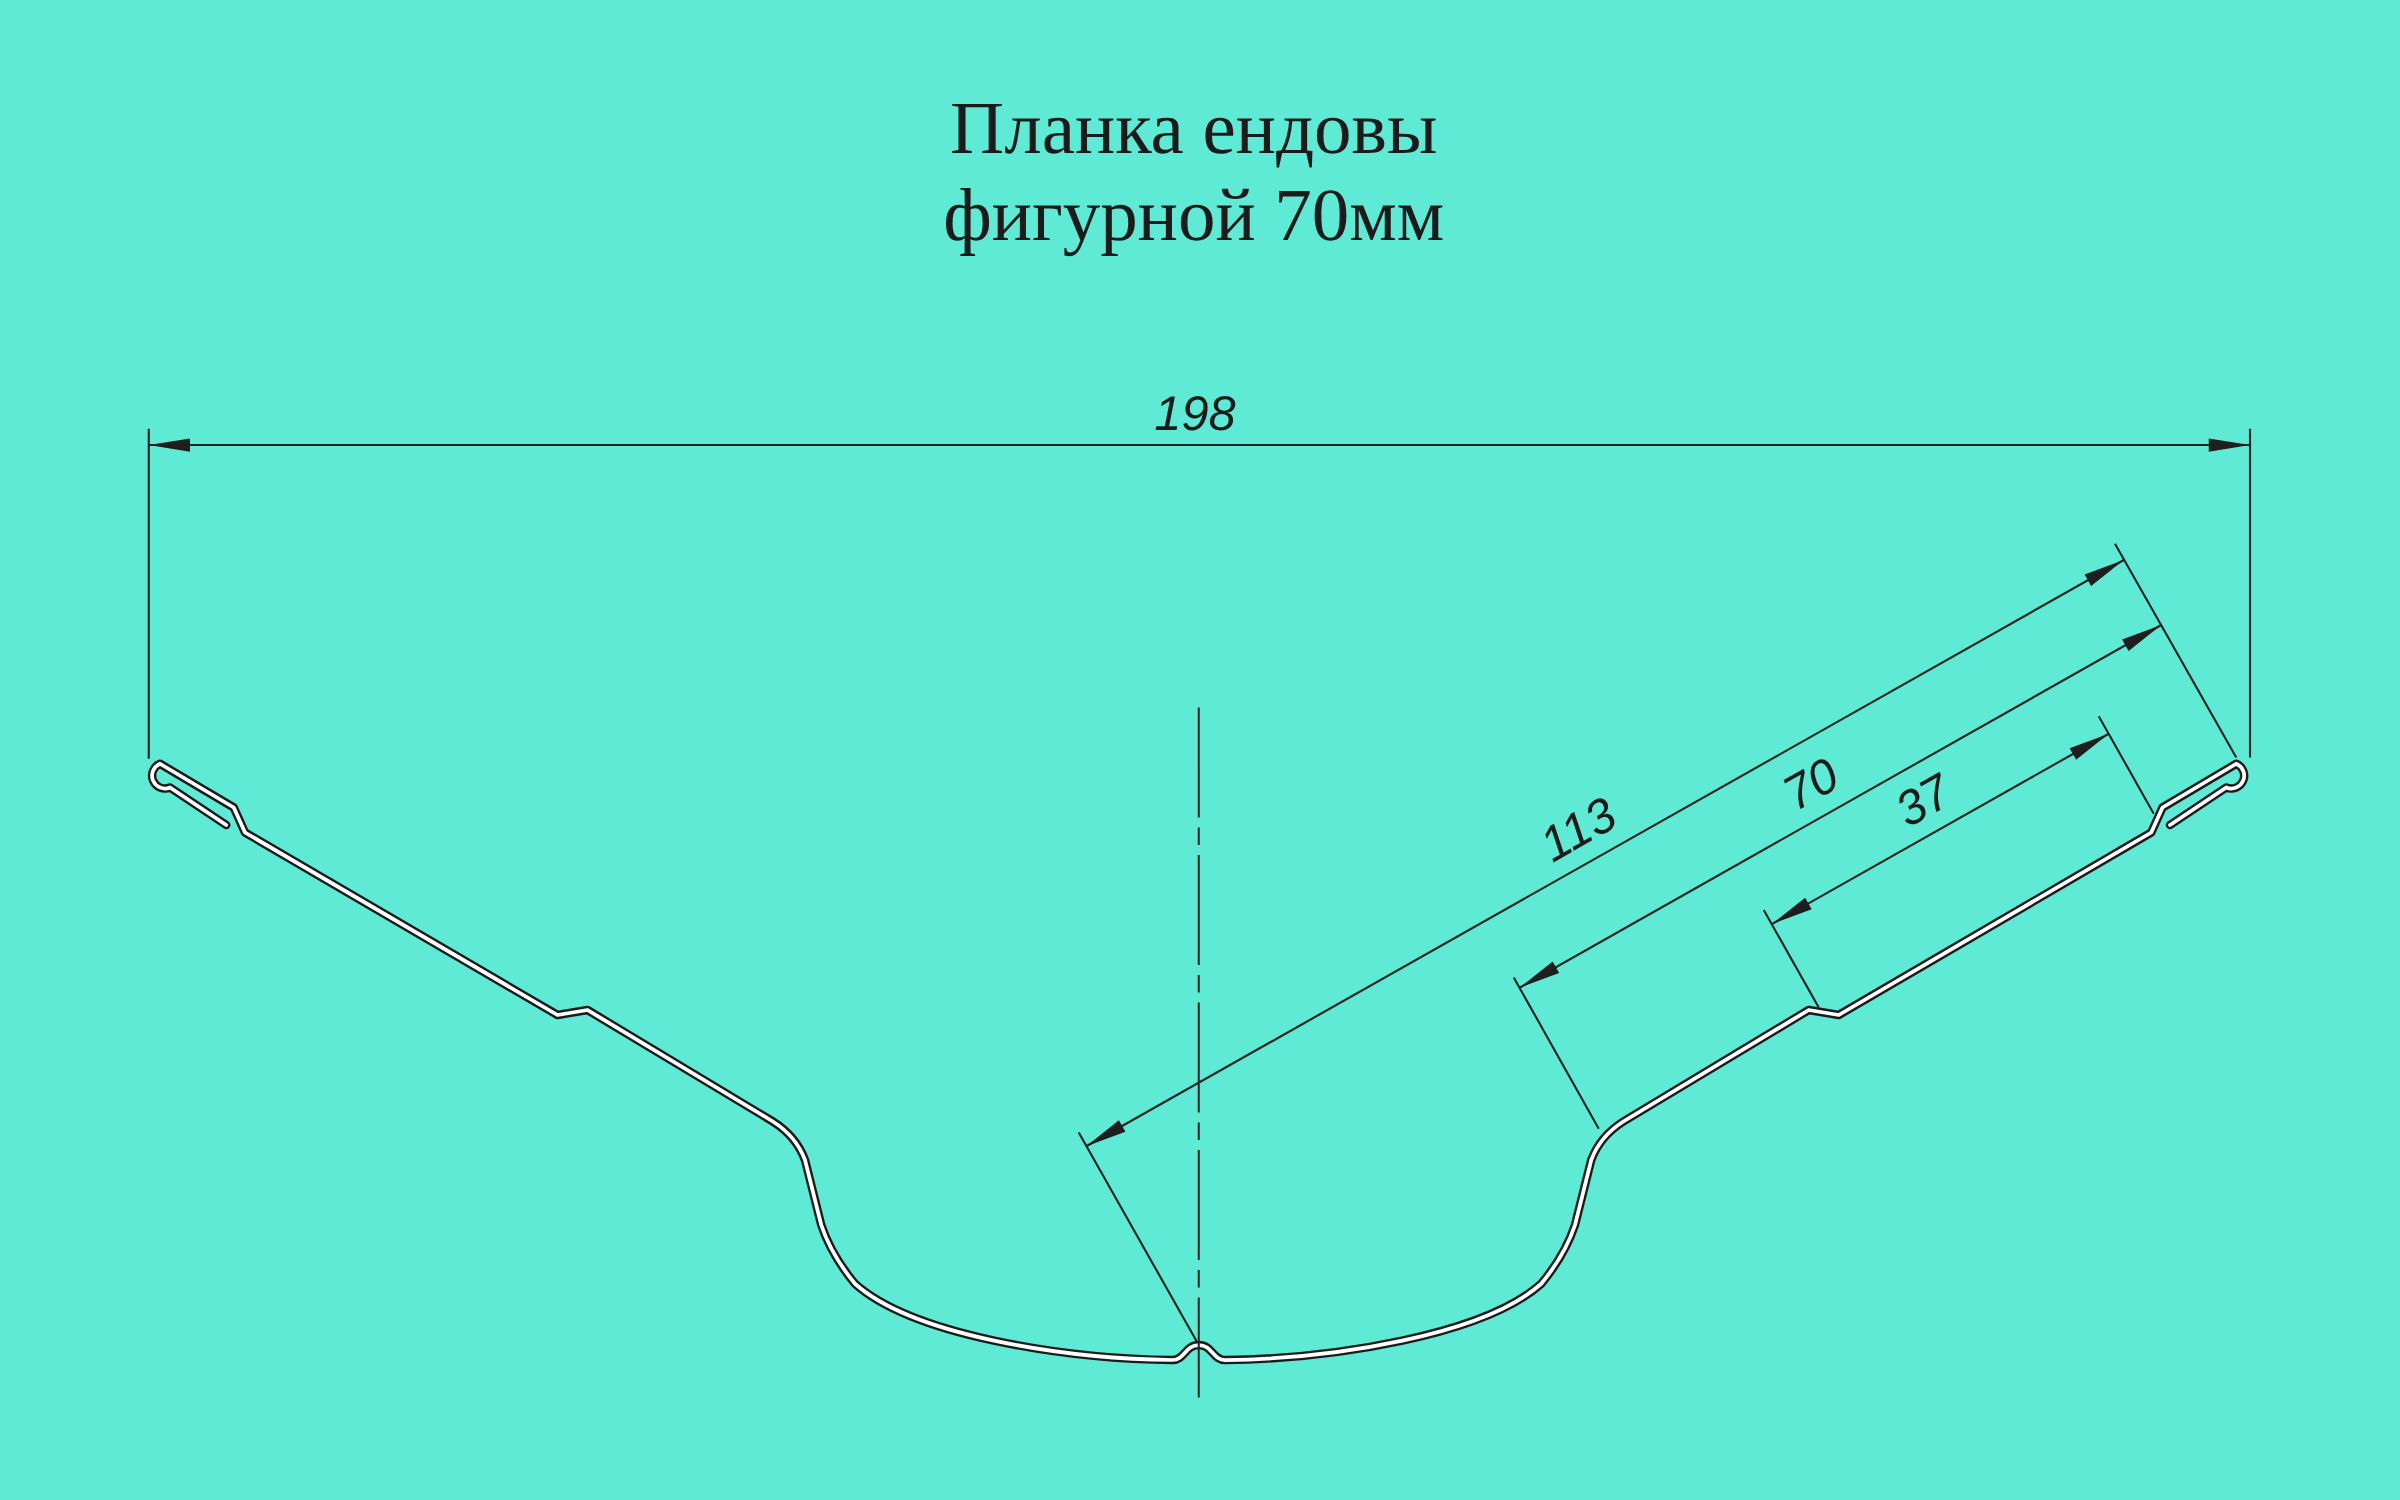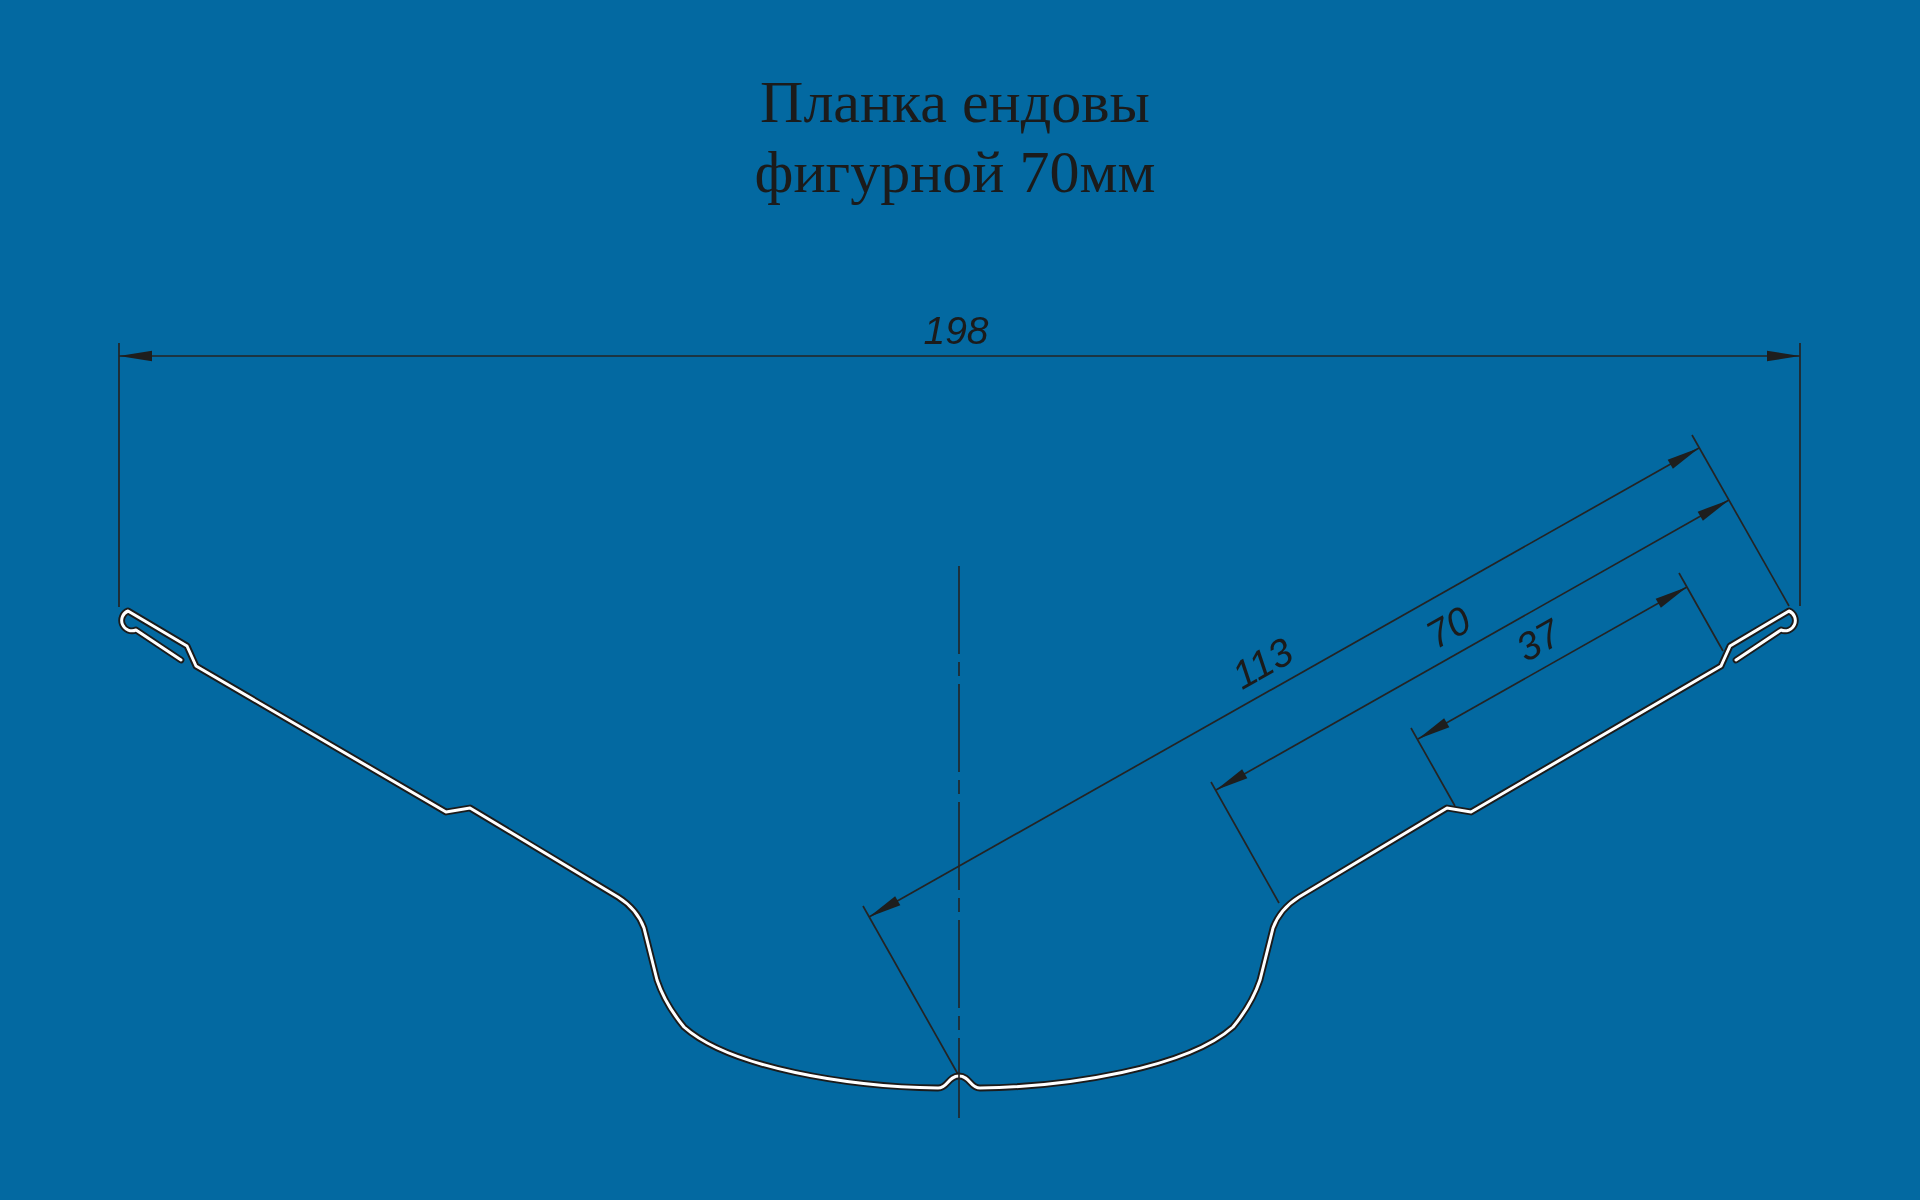--- a/index.html
+++ b/index.html
@@ -5,21 +5,21 @@
   html, body {
     margin: 0;
     padding: 0;
     background: #ffffff;
     font-family: "Liberation Sans", sans-serif;
   }
   .sheet {
     position: relative;
     width: 1920px;
     height: 1200px;
-    background: #0369a1;
+    background: #5eead4;
     overflow: hidden;
   }
   svg { display: block; }
   .title-text {
     font-family: "Liberation Serif", serif;
     font-size: 60px;
     fill: #1b1b1b;
   }
   .dim-text {
     font-family: "Liberation Sans", sans-serif;

